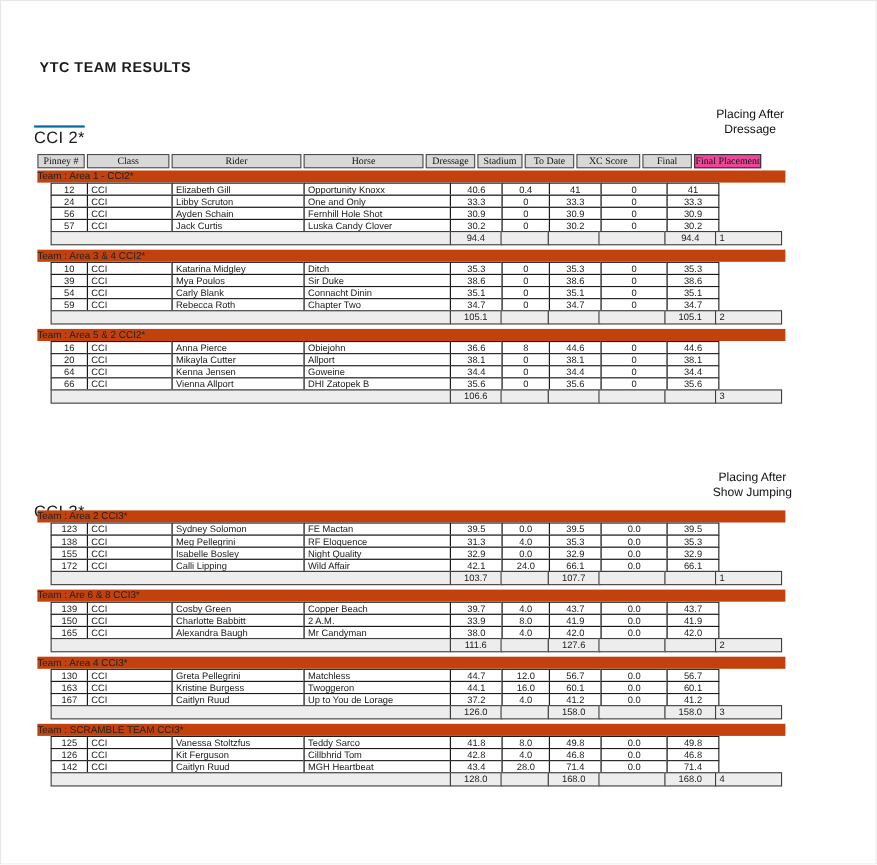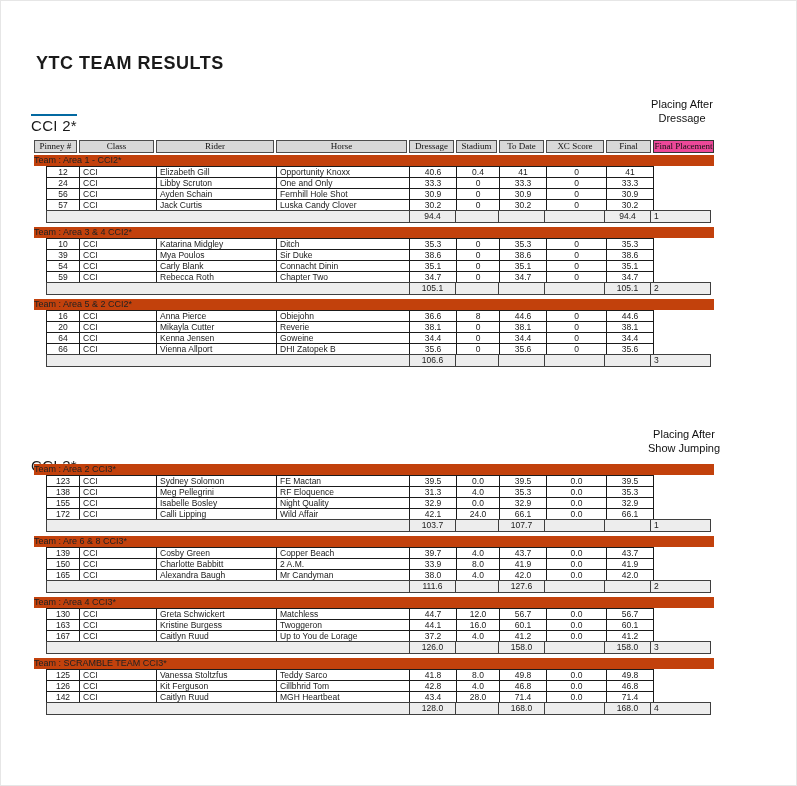--- a/index.html
+++ b/index.html
@@ -2,38 +2,38 @@
 <html><head>
 <meta charset="utf-8">
 <style>
   * { box-sizing: border-box; margin: 0; padding: 0; }
   html, body { background: #fff; }
   .page {
     position: relative; width: 797px; height: 786px;
     background: #fff; border: 1px solid #e6e6e6; overflow: hidden;
     font-family: "Liberation Sans", "DejaVu Sans", sans-serif; color: #1a1a1a;
   }
-  .h1 { position: absolute; left: 35px; top: 52px; font-size: 18px; font-weight: 700; letter-spacing: .5px; }
+  .h1 { position: absolute; left: 35px; top: 52px; font-size: 13px; font-weight: 700; letter-spacing: .5px; }
   .note { position: absolute; width: 104px; text-align: center; font-size: 11px; line-height: 1.25; color: #111; }
   .note1 { left: 629px; top: 97px; }
   .note2 { left: 631px; top: 427px; }
   .sec-title { position: absolute; left: 30px; font-size: 15px; letter-spacing: .3px; }
   #cci2-title { top: 113px; border-top: 2px solid #0369a1; padding-top: 1px; }
   #cci3-title { top: 456px; }
   .tbl { position: absolute; left: 33px; width: 680px; }
   #tbl-cci2 { top: 139px; }
   #tbl-cci3 { top: 461px; }
 
   
   .hdr { display: flex; }
   .hc {
     height: 13px; line-height: 10px; font-size: 9px; text-align: center;
     background: #d8d8d8; border: 1.5px solid #4d4d4d; margin-right: 2px; color: #111; font-family: Liberation Serif, serif;
   }
-  .hw0{width:43px}.hw1{width:75px}.hw2{width:118px}.hw3{width:131px}.hw4{width:45px}
+  .hw0{width:43px}.hw1{width:75px}.hw2{width:118px}.hw3{width:109px}.hw4{width:45px}
   .hw5{width:41px}.hw6{width:45px}.hw7{width:58px}.hw8{width:45px}
   .hw9{width:61px; margin-right:0; background:#ec4899; border-color:#333;}
 
   
   .band { margin-top: 2px; height: 11px; background: #c2410c; font-size: 9px; line-height: 11px; color: #222; }
   .grp { margin-left: 12px; }
   .trow { display: flex; }
   .trow + .trow { margin-top: -1px; }
   .c {
     height: 12px; line-height: 10.5px; font-size: 8.5px;
@@ -201,21 +201,21 @@
         <div class="c dw4 ctr">36.6</div>
         <div class="c dw5 ctr">8</div>
         <div class="c dw6 ctr">44.6</div>
         <div class="c dw7 ctr">0</div>
         <div class="c dw8 ctr">44.6</div>
       </div>
       <div class="trow">
         <div class="c dwp ctr">20</div>
         <div class="c dw1 lft">CCI</div>
         <div class="c dw2 lft">Mikayla Cutter</div>
-        <div class="c dw3 lft">Reverie</div>
+        <div class="c dw3 lft">Allport</div>
         <div class="c dw4 ctr">38.1</div>
         <div class="c dw5 ctr">0</div>
         <div class="c dw6 ctr">38.1</div>
         <div class="c dw7 ctr">0</div>
         <div class="c dw8 ctr">38.1</div>
       </div>
       <div class="trow">
         <div class="c dwp ctr">64</div>
         <div class="c dw1 lft">CCI</div>
         <div class="c dw2 lft">Kenna Jensen</div>
@@ -359,21 +359,21 @@
         <div class="c dw8 ctr"></div>
         <div class="c dw9 lft">2</div>
       </div>
     </div>
 
     <div class="band">Team : Area 4  CCI3*</div>
     <div class="grp">
       <div class="trow">
         <div class="c dwp ctr">130</div>
         <div class="c dw1 lft">CCI</div>
-        <div class="c dw2 lft">Greta Schwickert</div>
+        <div class="c dw2 lft">Greta Pellegrini</div>
         <div class="c dw3 lft">Matchless</div>
         <div class="c dw4 ctr">44.7</div>
         <div class="c dw5 ctr">12.0</div>
         <div class="c dw6 ctr">56.7</div>
         <div class="c dw7 ctr">0.0</div>
         <div class="c dw8 ctr">56.7</div>
       </div>
       <div class="trow">
         <div class="c dwp ctr">163</div>
         <div class="c dw1 lft">CCI</div>

